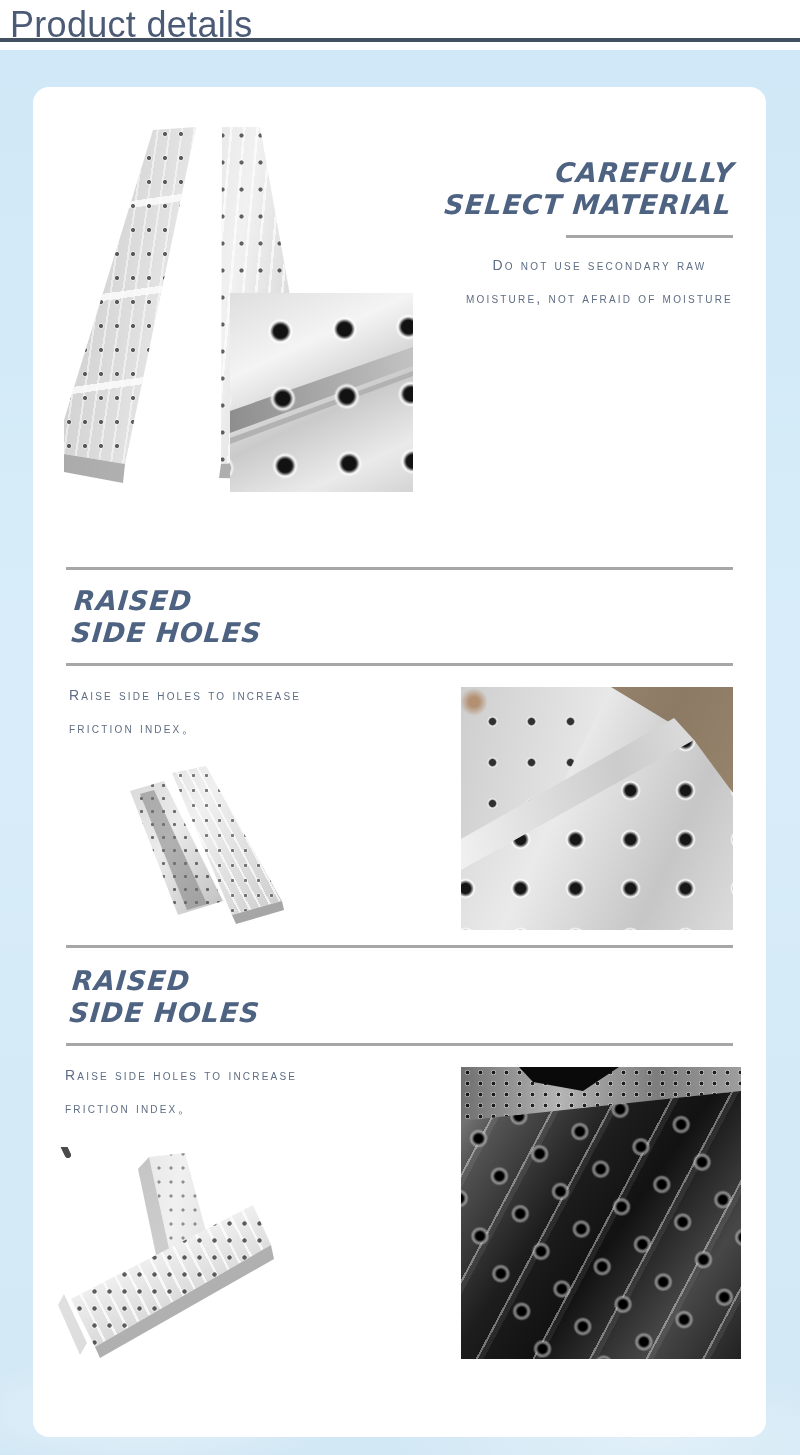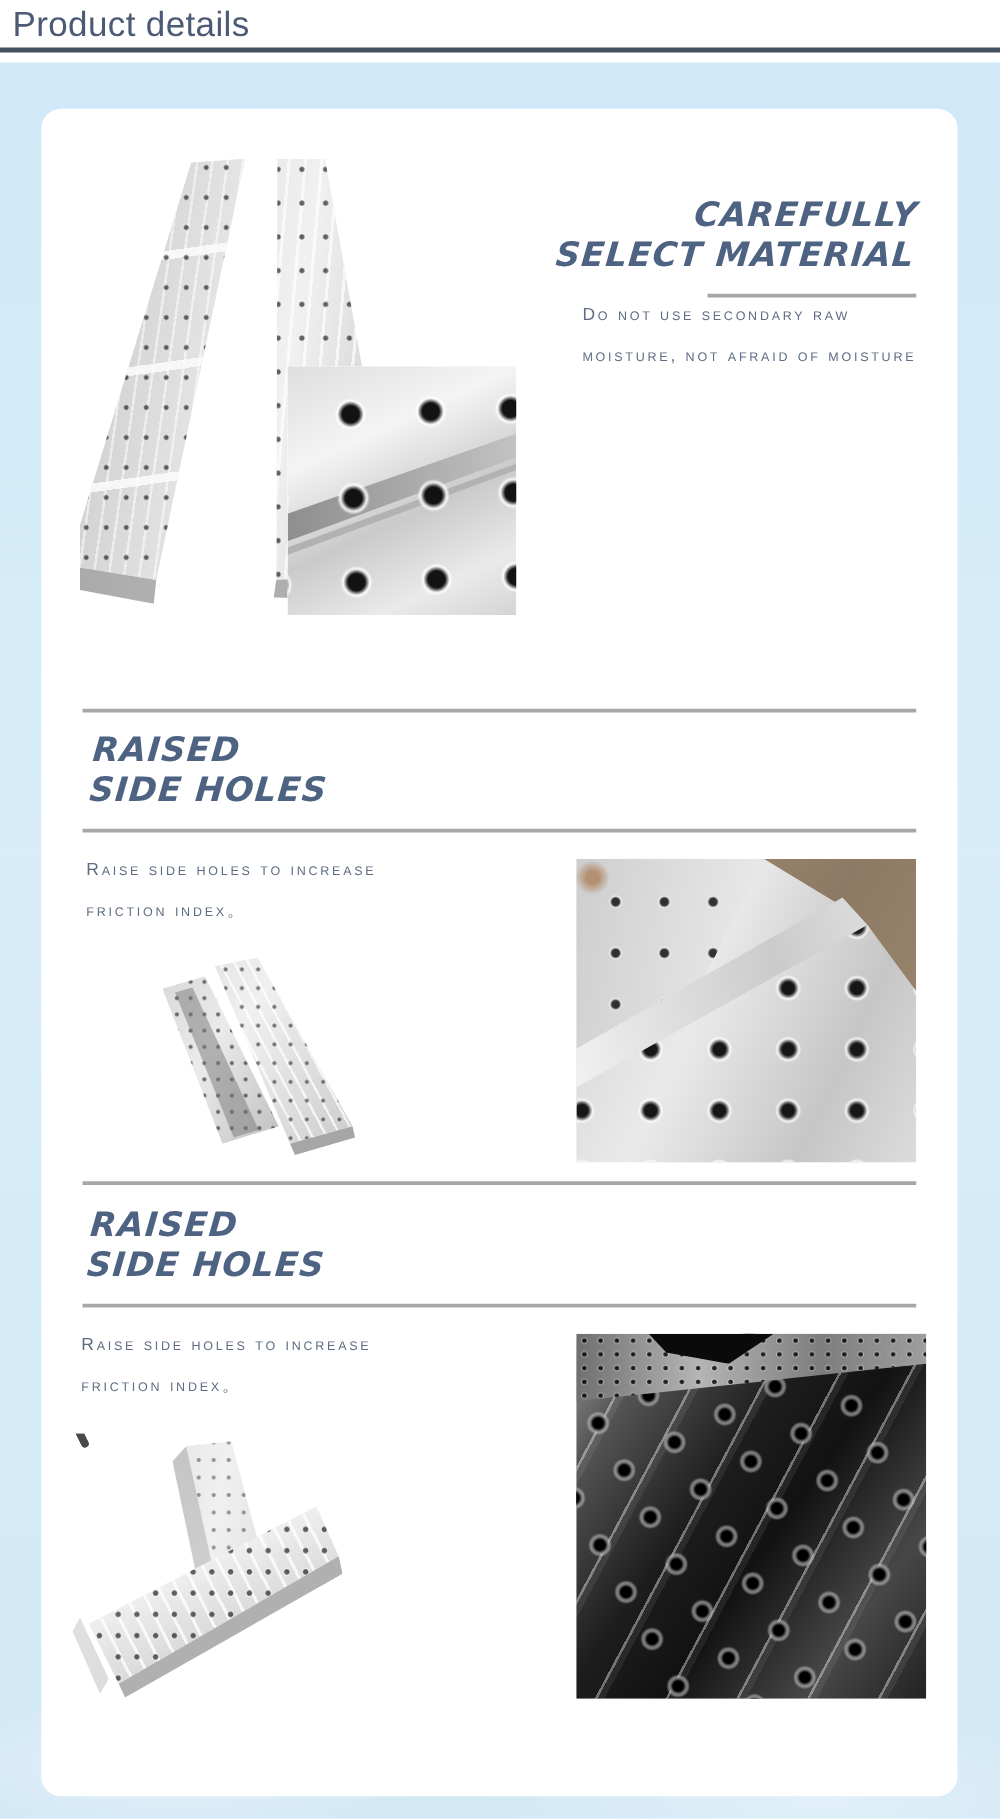--- a/index.html
+++ b/index.html
@@ -1,38 +1,38 @@
 <!DOCTYPE html>
 <html><head>
 <meta charset="utf-8">
 <style>
   html,body{margin:0;padding:0;}
   body{width:800px;height:1455px;position:relative;background:#ffffff;font-family:"Liberation Sans",sans-serif;overflow:hidden;}
 
   
-  .page-title{position:absolute;left:10px;top:4px;font-size:28px;letter-spacing:.3px;color:#4b5a75;}
+  .page-title{position:absolute;left:10px;top:4px;font-size:36px;letter-spacing:.3px;color:#4b5a75;}
   .top-divider{position:absolute;left:0;top:38px;width:800px;height:4px;background:#42505f;}
 
   
   .page-bg{position:absolute;left:0;top:50px;width:800px;height:1405px;
     background-image:
       radial-gradient(ellipse 320px 90px at 18% 97%,rgba(255,255,255,.4),transparent 65%),
       radial-gradient(ellipse 420px 110px at 82% 99%,rgba(255,255,255,.33),transparent 65%),
       linear-gradient(180deg,#d0e8f7 0%,#d8edf9 45%,#d2e8f5 100%);}
   .card{position:absolute;left:33px;top:87px;width:733px;height:1350px;background:#ffffff;border-radius:16px;}
 
   
   .display-heading{position:absolute;font-family:"DejaVu Sans",sans-serif;font-style:italic;font-weight:bold;
     font-size:27px;line-height:32px;letter-spacing:1px;color:#4e6282;transform:skewX(-5deg);}
   .caps-text{position:absolute;font-variant:small-caps;font-size:14px;letter-spacing:2.2px;color:#5e6d83;line-height:33px;}
   .rule{position:absolute;height:3px;background:#a7a7a7;}
 
   .s1-heading{right:33px;top:70px;text-align:right;transform-origin:100% 50%;}
   .s1-rule{right:33px;top:148px;width:167px;}
-  .s1-body{right:33px;top:148px;text-align:left;}
+  .s1-body{right:33px;top:162px;text-align:center;}
 
   .s2-rule-a{left:33px;width:667px;top:480px;}
   .s2-heading{left:40px;top:498px;}
   .s2-rule-b{left:33px;width:667px;top:576px;}
   .s2-body{left:36px;top:592px;}
 
   .s3-rule-a{left:33px;width:667px;top:858px;}
   .s3-heading{left:38px;top:878px;}
   .s3-rule-b{left:33px;width:667px;top:956px;}
   .s3-body{left:32px;top:972px;}

